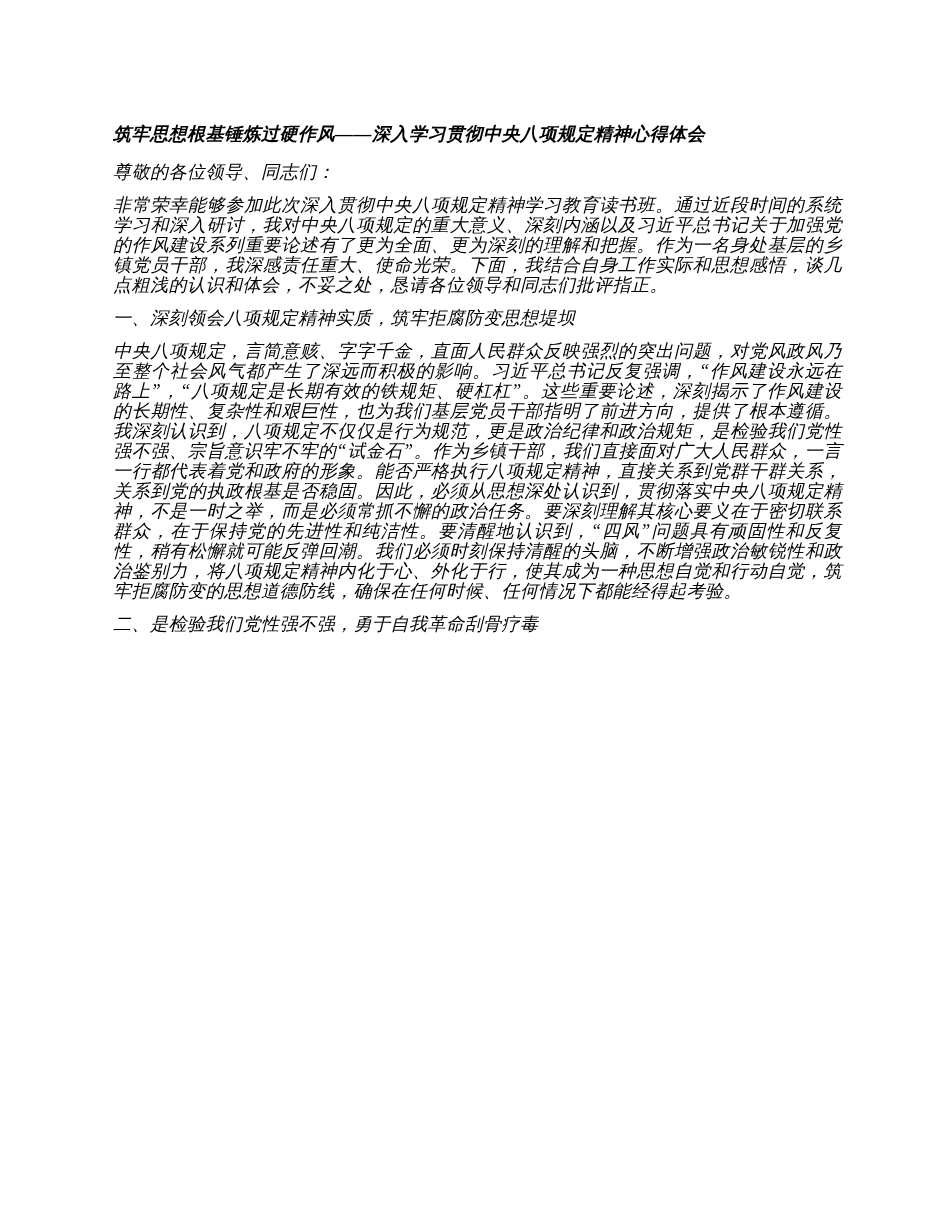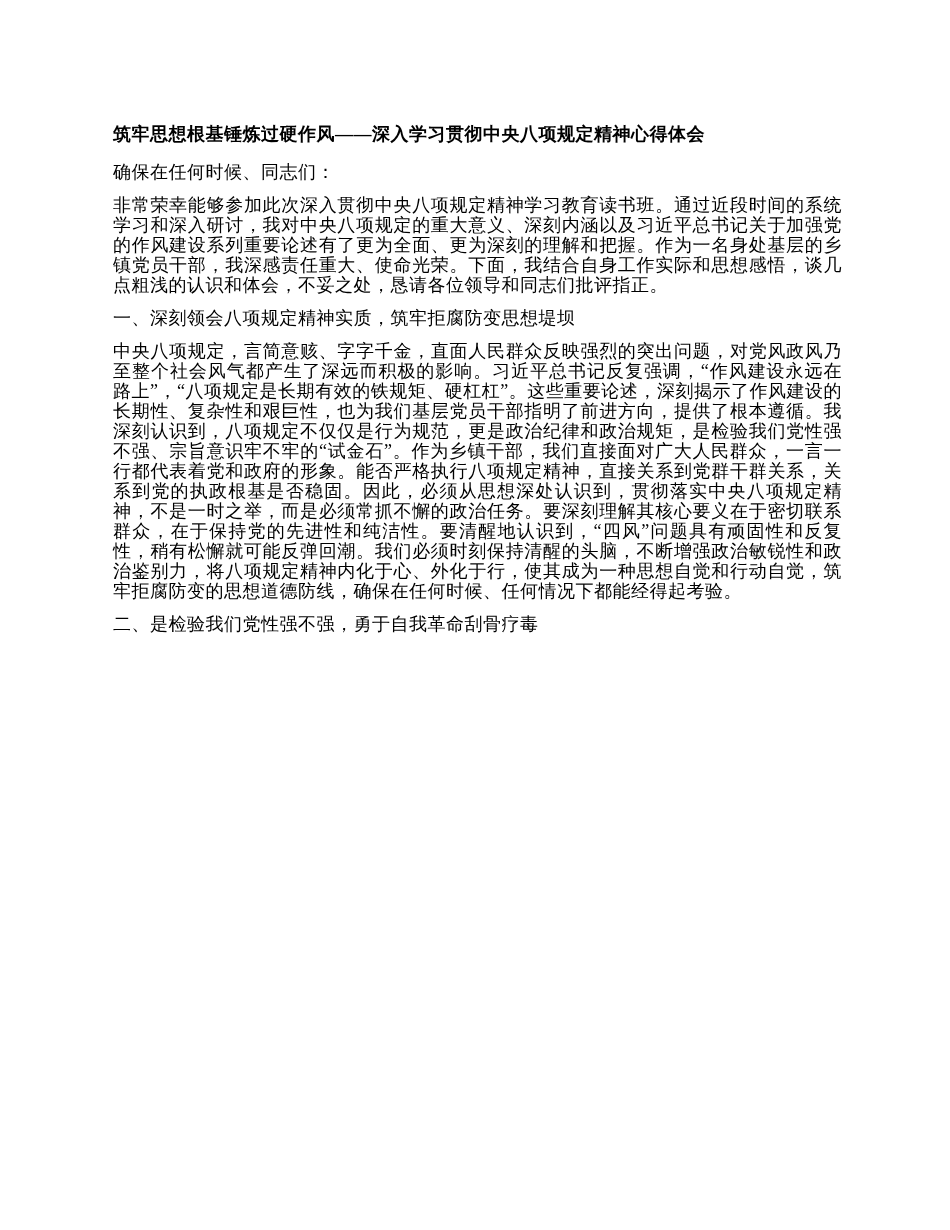--- a/index.html
+++ b/index.html
@@ -9,20 +9,21 @@
     background: #ffffff;
     color: #000000;
     font-family: "Liberation Serif", "DejaVu Serif", serif;
     overflow: hidden;
   }
   .page {
     box-sizing: border-box;
     width: 950px;
     height: 1230px;
     padding: 124px 108px 40px 113px;
+    font-style: italic;
   }
   .doc-title {
     font-size: 18px;
     font-weight: bold;
     line-height: 20px;
     letter-spacing: 0.5px;
     margin: 0 0 18px 0;
   }
   .para {
     font-size: 18px;
@@ -32,18 +33,18 @@
     text-justify: inter-ideograph;
     margin: 0 0 13px 0;
   }
   .lead { font-weight: bold; }
 </style>
 </head>
 <body>
 
 <div class="page">
   <h1 class="doc-title">筑牢思想根基锤炼过硬作风——深入学习贯彻中央八项规定精神心得体会</h1>
-  <p class="para">确保在任何时候、同志们：</p>
+  <p class="para">尊敬的各位领导、同志们：</p>
   <p class="para">非常荣幸能够参加此次深入贯彻中央八项规定精神学习教育读书班。通过近段时间的系统学习和深入研讨，我对中央八项规定的重大意义、深刻内涵以及习近平总书记关于加强党的作风建设系列重要论述有了更为全面、更为深刻的理解和把握。作为一名身处基层的乡镇党员干部，我深感责任重大、使命光荣。下面，我结合自身工作实际和思想感悟，谈几点粗浅的认识和体会，不妥之处，恳请各位领导和同志们批评指正。</p>
   <p class="para">一、深刻领会八项规定精神实质，筑牢拒腐防变思想堤坝</p>
   <p class="para">中央八项规定，言简意赅、字字千金，直面人民群众反映强烈的突出问题，对党风政风乃至整个社会风气都产生了深远而积极的影响。习近平总书记反复强调，“作风建设永远在路上”，“八项规定是长期有效的铁规矩、硬杠杠”。这些重要论述，深刻揭示了作风建设的长期性、复杂性和艰巨性，也为我们基层党员干部指明了前进方向，提供了根本遵循。我深刻认识到，八项规定不仅仅是行为规范，更是政治纪律和政治规矩，是检验我们党性强不强、宗旨意识牢不牢的“试金石”。作为乡镇干部，我们直接面对广大人民群众，一言一行都代表着党和政府的形象。能否严格执行八项规定精神，直接关系到党群干群关系，关系到党的执政根基是否稳固。因此，必须从思想深处认识到，贯彻落实中央八项规定精神，不是一时之举，而是必须常抓不懈的政治任务。要深刻理解其核心要义在于密切联系群众，在于保持党的先进性和纯洁性。要清醒地认识到，“四风”问题具有顽固性和反复性，稍有松懈就可能反弹回潮。我们必须时刻保持清醒的头脑，不断增强政治敏锐性和政治鉴别力，将八项规定精神内化于心、外化于行，使其成为一种思想自觉和行动自觉，筑牢拒腐防变的思想道德防线，确保在任何时候、任何情况下都能经得起考验。</p>
   <p class="para">二、是检验我们党性强不强，勇于自我革命刮骨疗毒</p>
 </div>
 
 </body></html>

